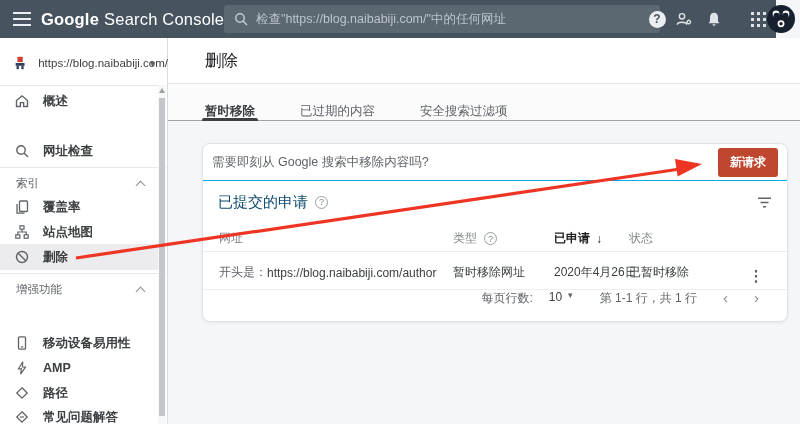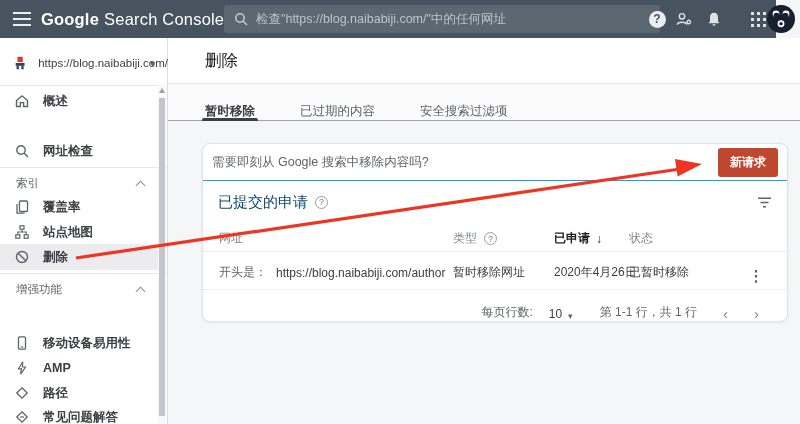--- a/index.html
+++ b/index.html
@@ -69,25 +69,25 @@
            font-size:9px; display:inline-flex; align-items:center; justify-content:center;
            margin-left:7px; cursor:pointer; flex:0 0 auto; }
   .filterbtn { margin-left:auto; cursor:pointer; }
   .thead { position:relative; height:29px; border-bottom:1px solid #eceef0; font-size:12px; color:#80868b; }
   .thead > span { position:absolute; top:7px; display:flex; align-items:center; }
   .trow { position:relative; height:38px; border-bottom:1px solid #eceef0; font-size:12px; color:#3c4043; }
   .trow > span { position:absolute; top:12px; display:flex; align-items:center; }
   .c1 { left:16px; } .c2 { left:250px; } .c3 { left:351px; } .c4 { left:426px; }
   .thead .c3 { color:#202124; font-weight:bold; }
   .sortarrow { margin-left:6px; font-size:12px; color:#202124; }
-  .prefix { color:#5f6368; margin-right:9px; }
+  .prefix { color:#5f6368; }
   .kebab { position:absolute; left:542px; top:7px; width:22px; height:24px; display:flex;
            align-items:center; justify-content:center; color:#5f6368; font-size:15px;
            font-weight:bold; cursor:pointer; letter-spacing:0; }
-  .pag { height:31px; display:flex; align-items:flex-end; justify-content:flex-end; font-size:12px;
+  .pag { height:31px; display:flex; align-items:flex-start; justify-content:flex-end; font-size:12px;
          color:#5f6368; padding-right:28px; }
   .pag .plbl { margin-right:16px; }
   .pag .pval { color:#3c4043; }
   .pag .pcaret2 { font-size:9px; margin-left:6px; color:#5f6368; cursor:pointer; }
   .pag .prange { margin-left:27px; }
   .pag .pchev { margin-left:26px; font-size:15px; color:#80868b; cursor:pointer; line-height:1; }
 
   .arrowlay { position:absolute; top:0; left:0; z-index:60; pointer-events:none; }
 </style>
 </head>

